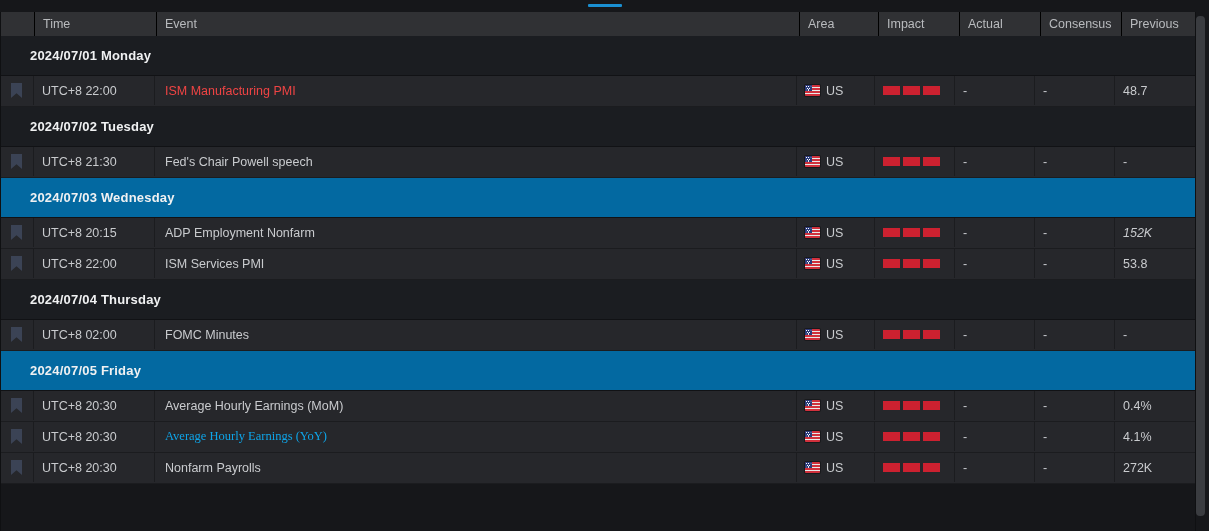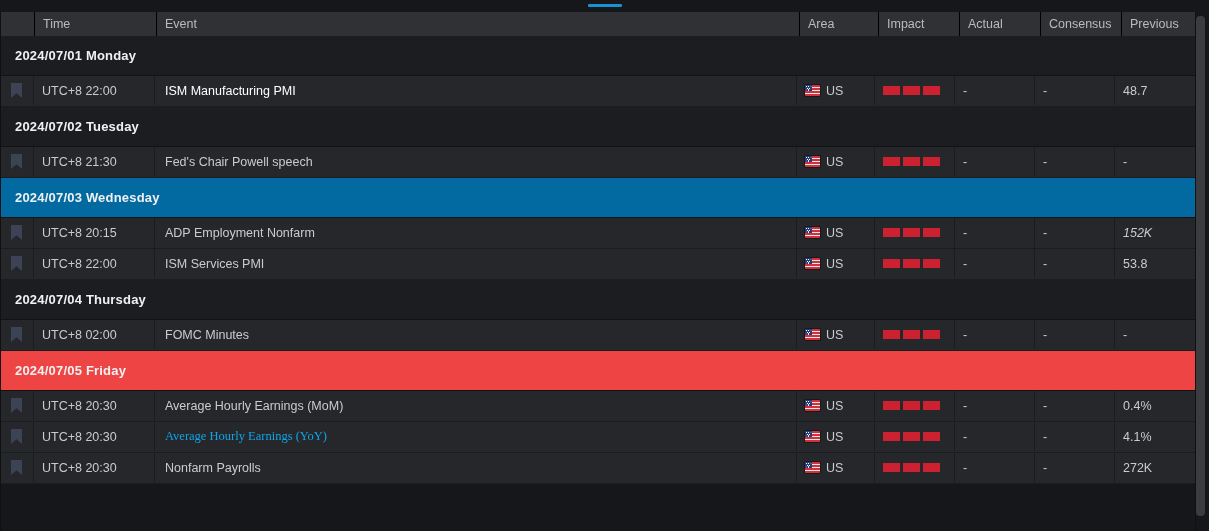--- a/index.html
+++ b/index.html
@@ -22,21 +22,21 @@
   .hcell{
     background:#303134;color:#b9bbbe;font-size:12.5px;
     display:flex;align-items:center;box-sizing:border-box;
     padding:0 8px;height:24px;margin-right:1px;
     overflow:hidden;white-space:nowrap;
   }
   .hcell.c-mark{padding:0;}
 
   .daterow{
     height:40px;background:#1b1d21;display:flex;align-items:center;
-    box-sizing:border-box;padding-left:15px;
+    box-sizing:border-box;padding-left:30px;
     border-bottom:1px solid #111215;
     text-align:right;
   }
   .daterow .dtext{color:#f0f1f2;font-size:13px;font-weight:bold;letter-spacing:.2px;}
 
   .erow{display:flex;height:30px;background:#26272b;border-bottom:1px solid #1b1c1f;}
   .ecell{
     box-sizing:border-box;height:29px;display:flex;align-items:center;
     padding:0 8px;color:#c9cbce;font-size:12.5px;
     border-right:1px solid #1b1c1f;
@@ -112,21 +112,21 @@
         <div class="daterow" style="background: rgb(27, 29, 33);">
           <span class="dtext" style="color: rgb(240, 241, 242);">2024/07/01 Monday</span>
         </div>
         <div class="erow" style="background: rgb(38, 39, 43);">
           <div class="ecell c-mark">
             <svg class="bookmark" viewBox="0 0 11 15">
               <path d="M0 0 H11 V15 L5.5 10.2 L0 15 Z" fill="#3b4355"></path>
             </svg>
           </div>
           <div class="ecell c-time" style="color: rgb(201, 203, 206);">UTC+8 22:00</div>
-          <div class="ecell c-event" style="color: #ffffff;">ISM Manufacturing PMI</div>
+          <div class="ecell c-event" style="color: #ef4444;">ISM Manufacturing PMI</div>
           <div class="ecell c-area">
             <span class="flag">
               <span class="stripes"></span>
               <span class="canton"></span>
             </span>
             <span style="color: rgb(201, 203, 206);">US</span>
           </div>
           <div class="ecell c-impact">
             <span class="ibar" style="background: rgb(204, 33, 48);"></span>
             <span class="ibar" style="background: rgb(204, 33, 48);"></span>
@@ -234,21 +234,21 @@
           </div>
           <div class="ecell c-impact">
             <span class="ibar" style="background: rgb(204, 33, 48);"></span>
             <span class="ibar" style="background: rgb(204, 33, 48);"></span>
             <span class="ibar" style="background: rgb(204, 33, 48);"></span>
           </div>
           <div class="ecell c-actual" style="color: rgb(201, 203, 206);">-</div>
           <div class="ecell c-consensus" style="color: rgb(201, 203, 206);">-</div>
           <div class="ecell c-previous" style="color: rgb(201, 203, 206);">-</div>
         </div>
-        <div class="daterow" style="background: #ef4444;">
+        <div class="daterow" style="background: #0369a1;">
           <span class="dtext" style="color: rgb(240, 241, 242);">2024/07/05 Friday</span>
         </div>
         <div class="erow" style="background: rgb(38, 39, 43);">
           <div class="ecell c-mark">
             <svg class="bookmark" viewBox="0 0 11 15">
               <path d="M0 0 H11 V15 L5.5 10.2 L0 15 Z" fill="#3b4355"></path>
             </svg>
           </div>
           <div class="ecell c-time" style="color: rgb(201, 203, 206);">UTC+8 20:30</div>
           <div class="ecell c-event" style="color: rgb(201, 203, 206);">Average Hourly Earnings (MoM)</div>

